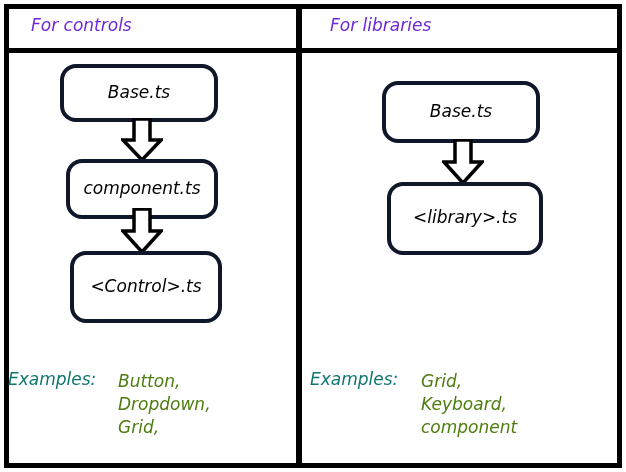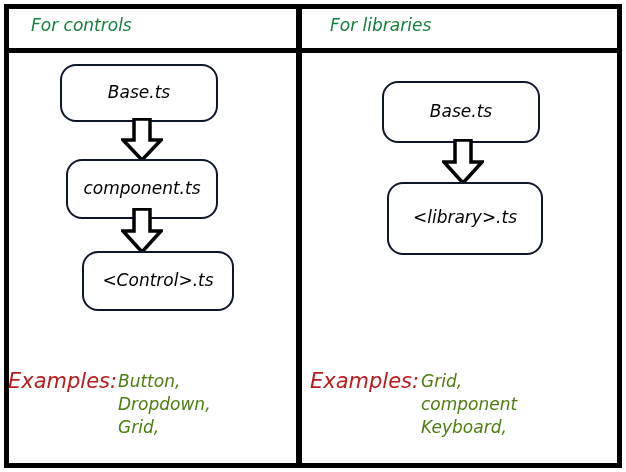--- a/index.html
+++ b/index.html
@@ -43,70 +43,70 @@
     width: 6px;
     height: 464px;
     background: #000000;
   }
 
   
   .col-header {
     position: absolute;
     font-style: italic;
     font-size: 17px;
-    color: #15803d;
+    color: #6d28d9;
     white-space: nowrap;
     line-height: 1;
   }
   #header-controls { left: 31px; top: 17px; }
   #header-libraries { left: 330px; top: 17px; }
 
   
   .node {
     position: absolute;
-    border: 2px solid #0f172a;
+    border: 4px solid #0f172a;
     border-radius: 16px;
     background: #ffffff;
     box-sizing: border-box;
     display: flex;
     align-items: center;
     justify-content: center;
   }
   .node-label {
     font-style: italic;
     font-size: 17px;
     color: #000000;
     white-space: nowrap;
     line-height: 1;
     position: relative;
     top: -1px;
   }
   
   #node-ctrl-base      { left: 60px;  top: 64px;  width: 158px; height: 58px; }
   #node-ctrl-component { left: 66px;  top: 159px; width: 152px; height: 60px; }
-  #node-ctrl-control   { left: 82px;  top: 251px; width: 152px; height: 60px; }
+  #node-ctrl-control   { left: 70px;  top: 251px; width: 152px; height: 72px; }
   
   #node-lib-base    { left: 382px; top: 81px;  width: 158px; height: 62px; }
   #node-lib-library { left: 387px; top: 182px; width: 156px; height: 73px; justify-content: center; }
 
   
   .block-arrow {
     position: absolute;
   }
   .block-arrow svg { display: block; }
   #arrow-ctrl-1 { left: 121px; top: 118px; }
   #arrow-ctrl-2 { left: 121px; top: 208px; }
   #arrow-lib-1  { left: 442px; top: 139px; }
 
   
   .examples-label {
     position: absolute;
     font-style: italic;
-    font-size: 21px;
-    color: #b91c1c;
+    font-size: 17px;
+    color: #0f766e;
     white-space: nowrap;
     line-height: 1;
   }
   #examples-label-controls  { left: 8px;   top: 371px; }
   #examples-label-libraries { left: 310px; top: 371px; }
 
   .examples-list {
     position: absolute;
     font-style: italic;
     font-size: 17px;
@@ -176,17 +176,17 @@
   </div>
 
   <div class="node" id="node-lib-library">
     <span class="node-label">&lt;library&gt;.ts</span>
   </div>
 
   <div class="examples-label" id="examples-label-libraries">Examples:</div>
 
   <ul class="examples-list" id="examples-list-libraries">
     <li>Grid,</li>
+    <li>Keyboard,</li>
     <li>component</li>
-    <li>Keyboard,</li>
   </ul>
 
 </div>
 
 </body></html>

